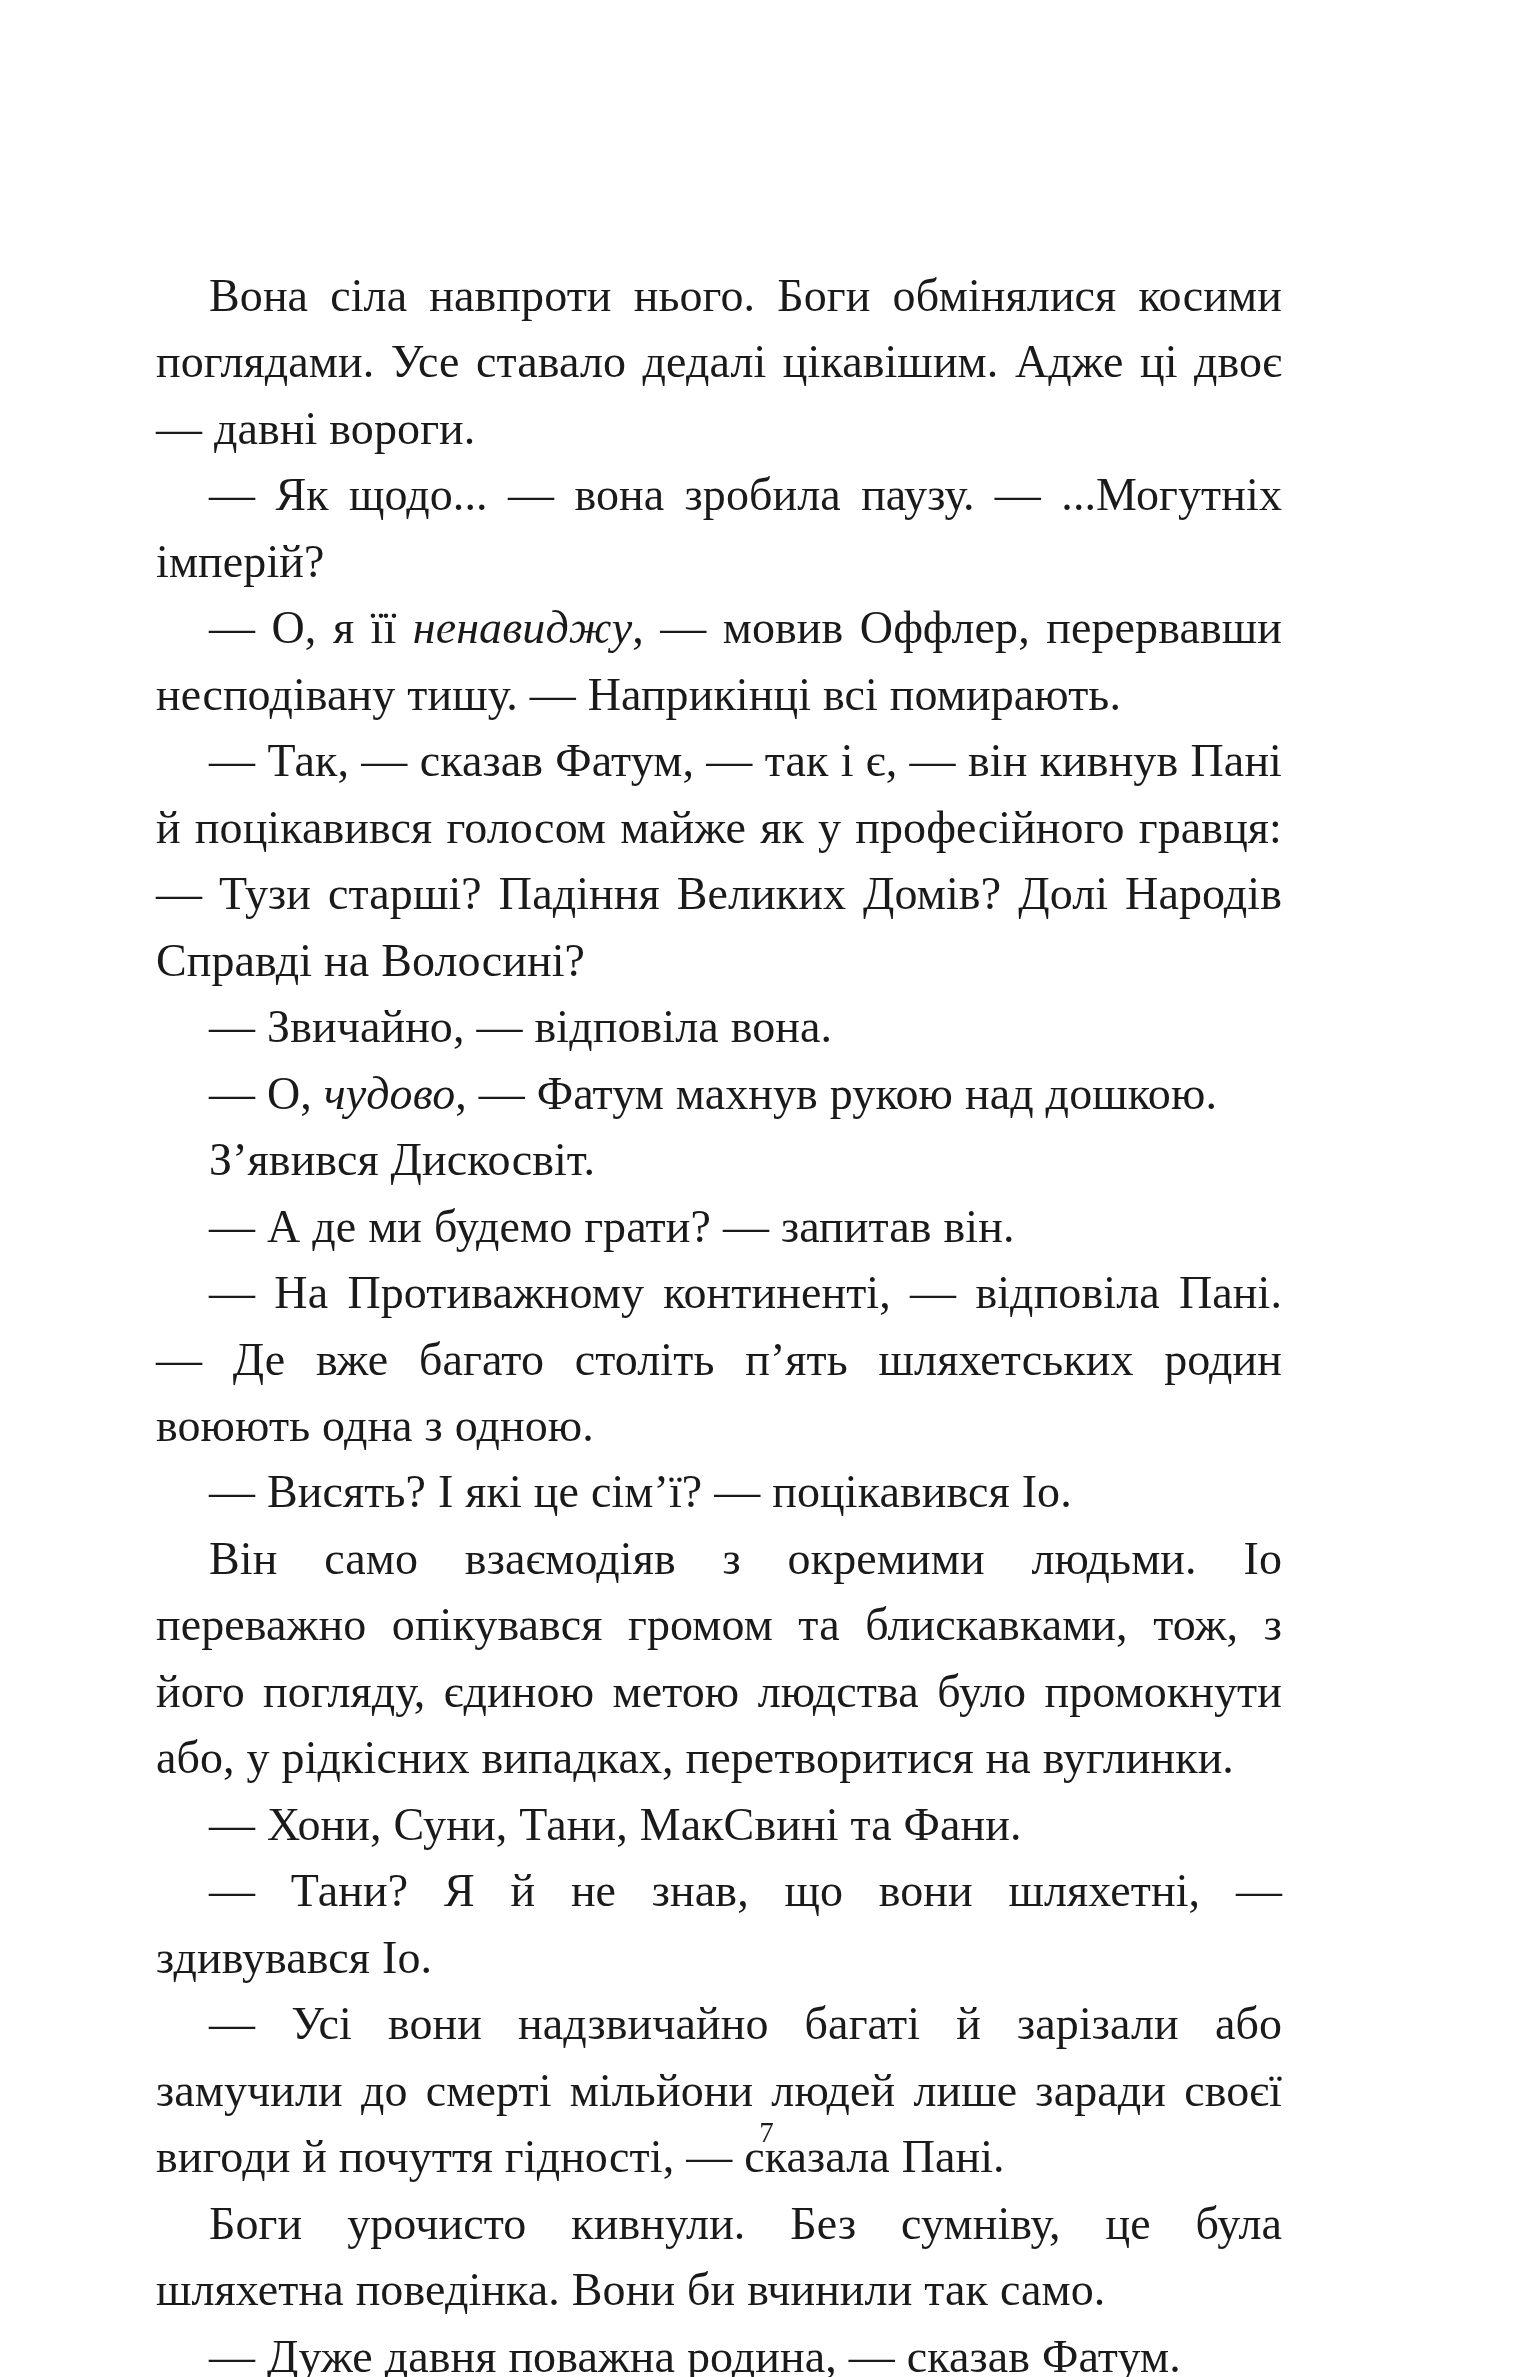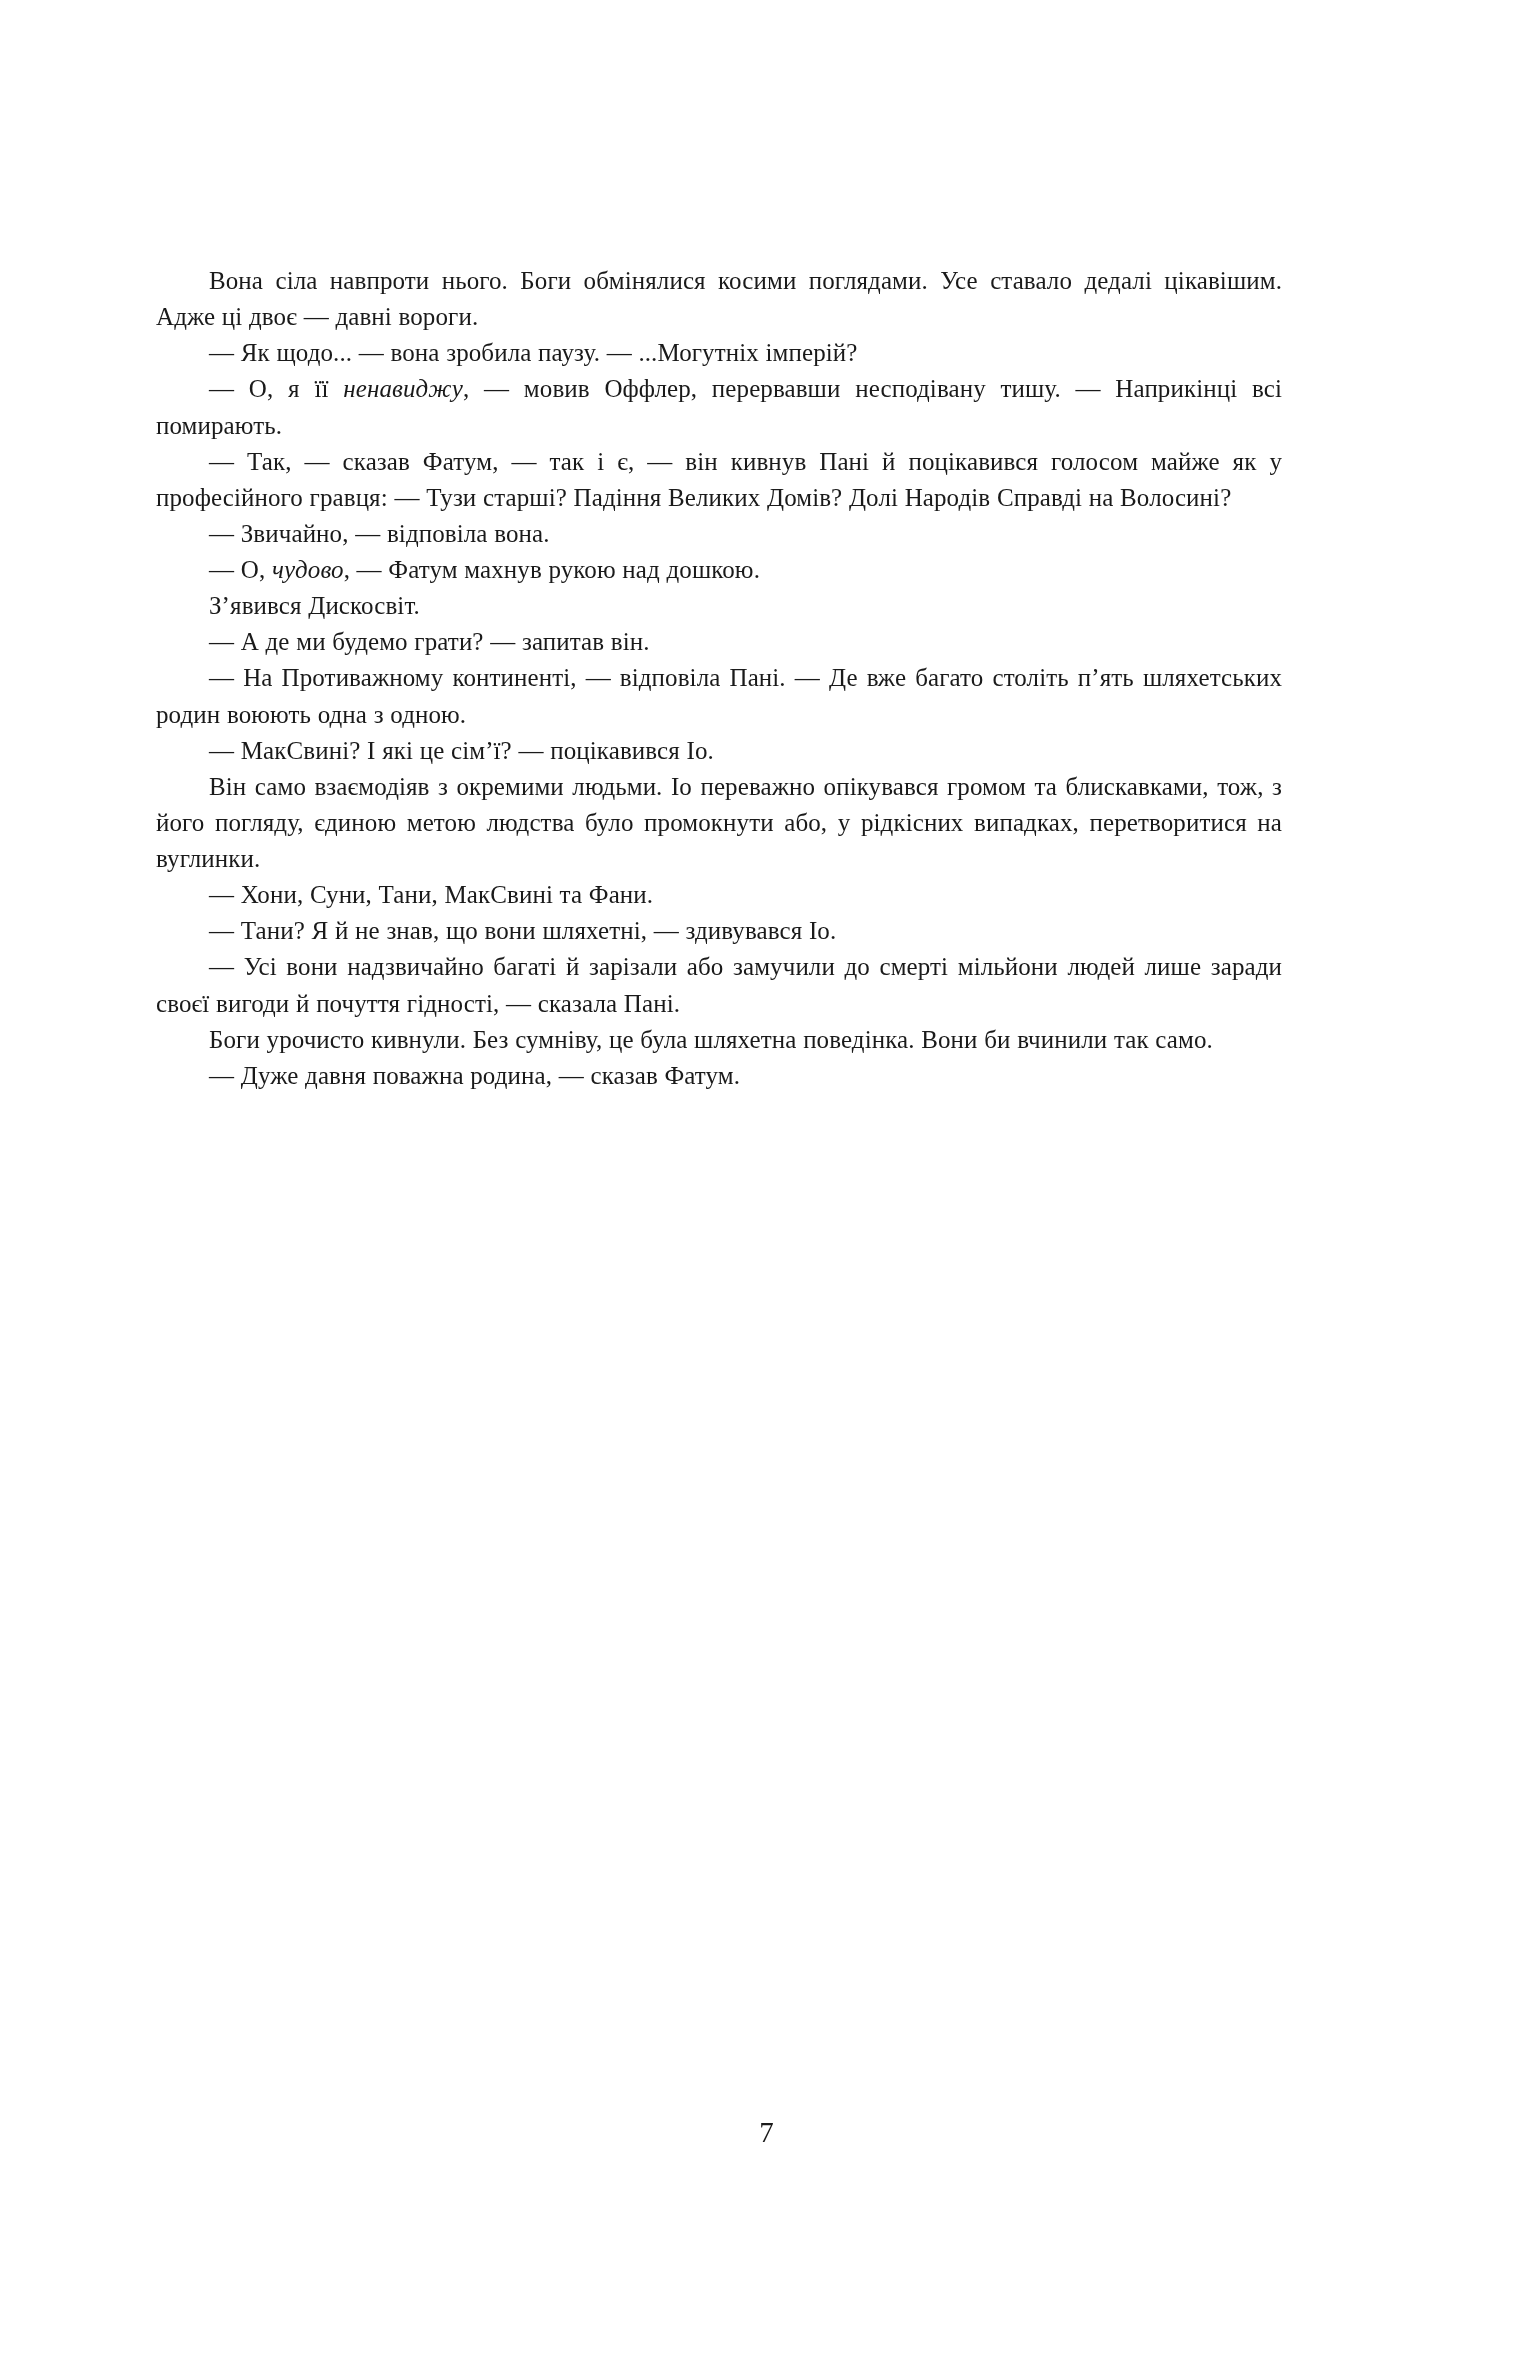--- a/index.html
+++ b/index.html
@@ -24,21 +24,21 @@
     background: #ffffff;
   }
   .text-column {
     position: absolute;
     left: 156px;
     top: 263px;
     width: 1126px;
   }
   .para {
     margin: 0;
-    font-size: 25px;
+    font-size: 46px;
     line-height: 1.445;
     text-align: justify;
     text-justify: inter-word;
     letter-spacing: 0.1px;
     word-spacing: 0.3px;
     hyphens: manual;
   }
   .para.indent {
     text-indent: 53px;
   }
@@ -76,21 +76,21 @@
     <p class="para dash">— Звичайно, — відповіла вона.</p>
 
     <p class="para dash"><span>— О, </span><i>чудово</i><span>, — Фатум махнув рукою над дошкою.</span></p>
 
     <p class="para dash">З’явився Дискосвіт.</p>
 
     <p class="para dash">— А де ми будемо грати? — запитав він.</p>
 
     <p class="para dash">— На Противажному континенті, — відповіла Пані. — Де вже багато століть п’ять шляхетських родин воюють одна з одною.</p>
 
-    <p class="para dash">— МакСвині? І які це сім’ї? — поцікавився Іо.</p>
+    <p class="para dash">— Висять? І які це сім’ї? — поцікавився Іо.</p>
 
     <p class="para indent">Він само взаємодіяв з окремими людьми. Іо переважно опікувався громом та блискавками, тож, з його погляду, єдиною метою людства було промокнути або, у рідкісних випадках, перетворитися на вуглинки.</p>
 
     <p class="para dash">— Хони, Суни, Тани, МакСвині та Фани.</p>
 
     <p class="para dash">— Тани? Я й не знав, що вони шляхетні, — здивувався Іо.</p>
 
     <p class="para dash">— Усі вони надзвичайно багаті й зарізали або замучили до смерті мільйони людей лише заради своєї вигоди й почуття гідності, — сказала Пані.</p>
 
     <p class="para indent">Боги урочисто кивнули. Без сумніву, це була шляхетна поведінка. Вони би вчинили так само.</p>

